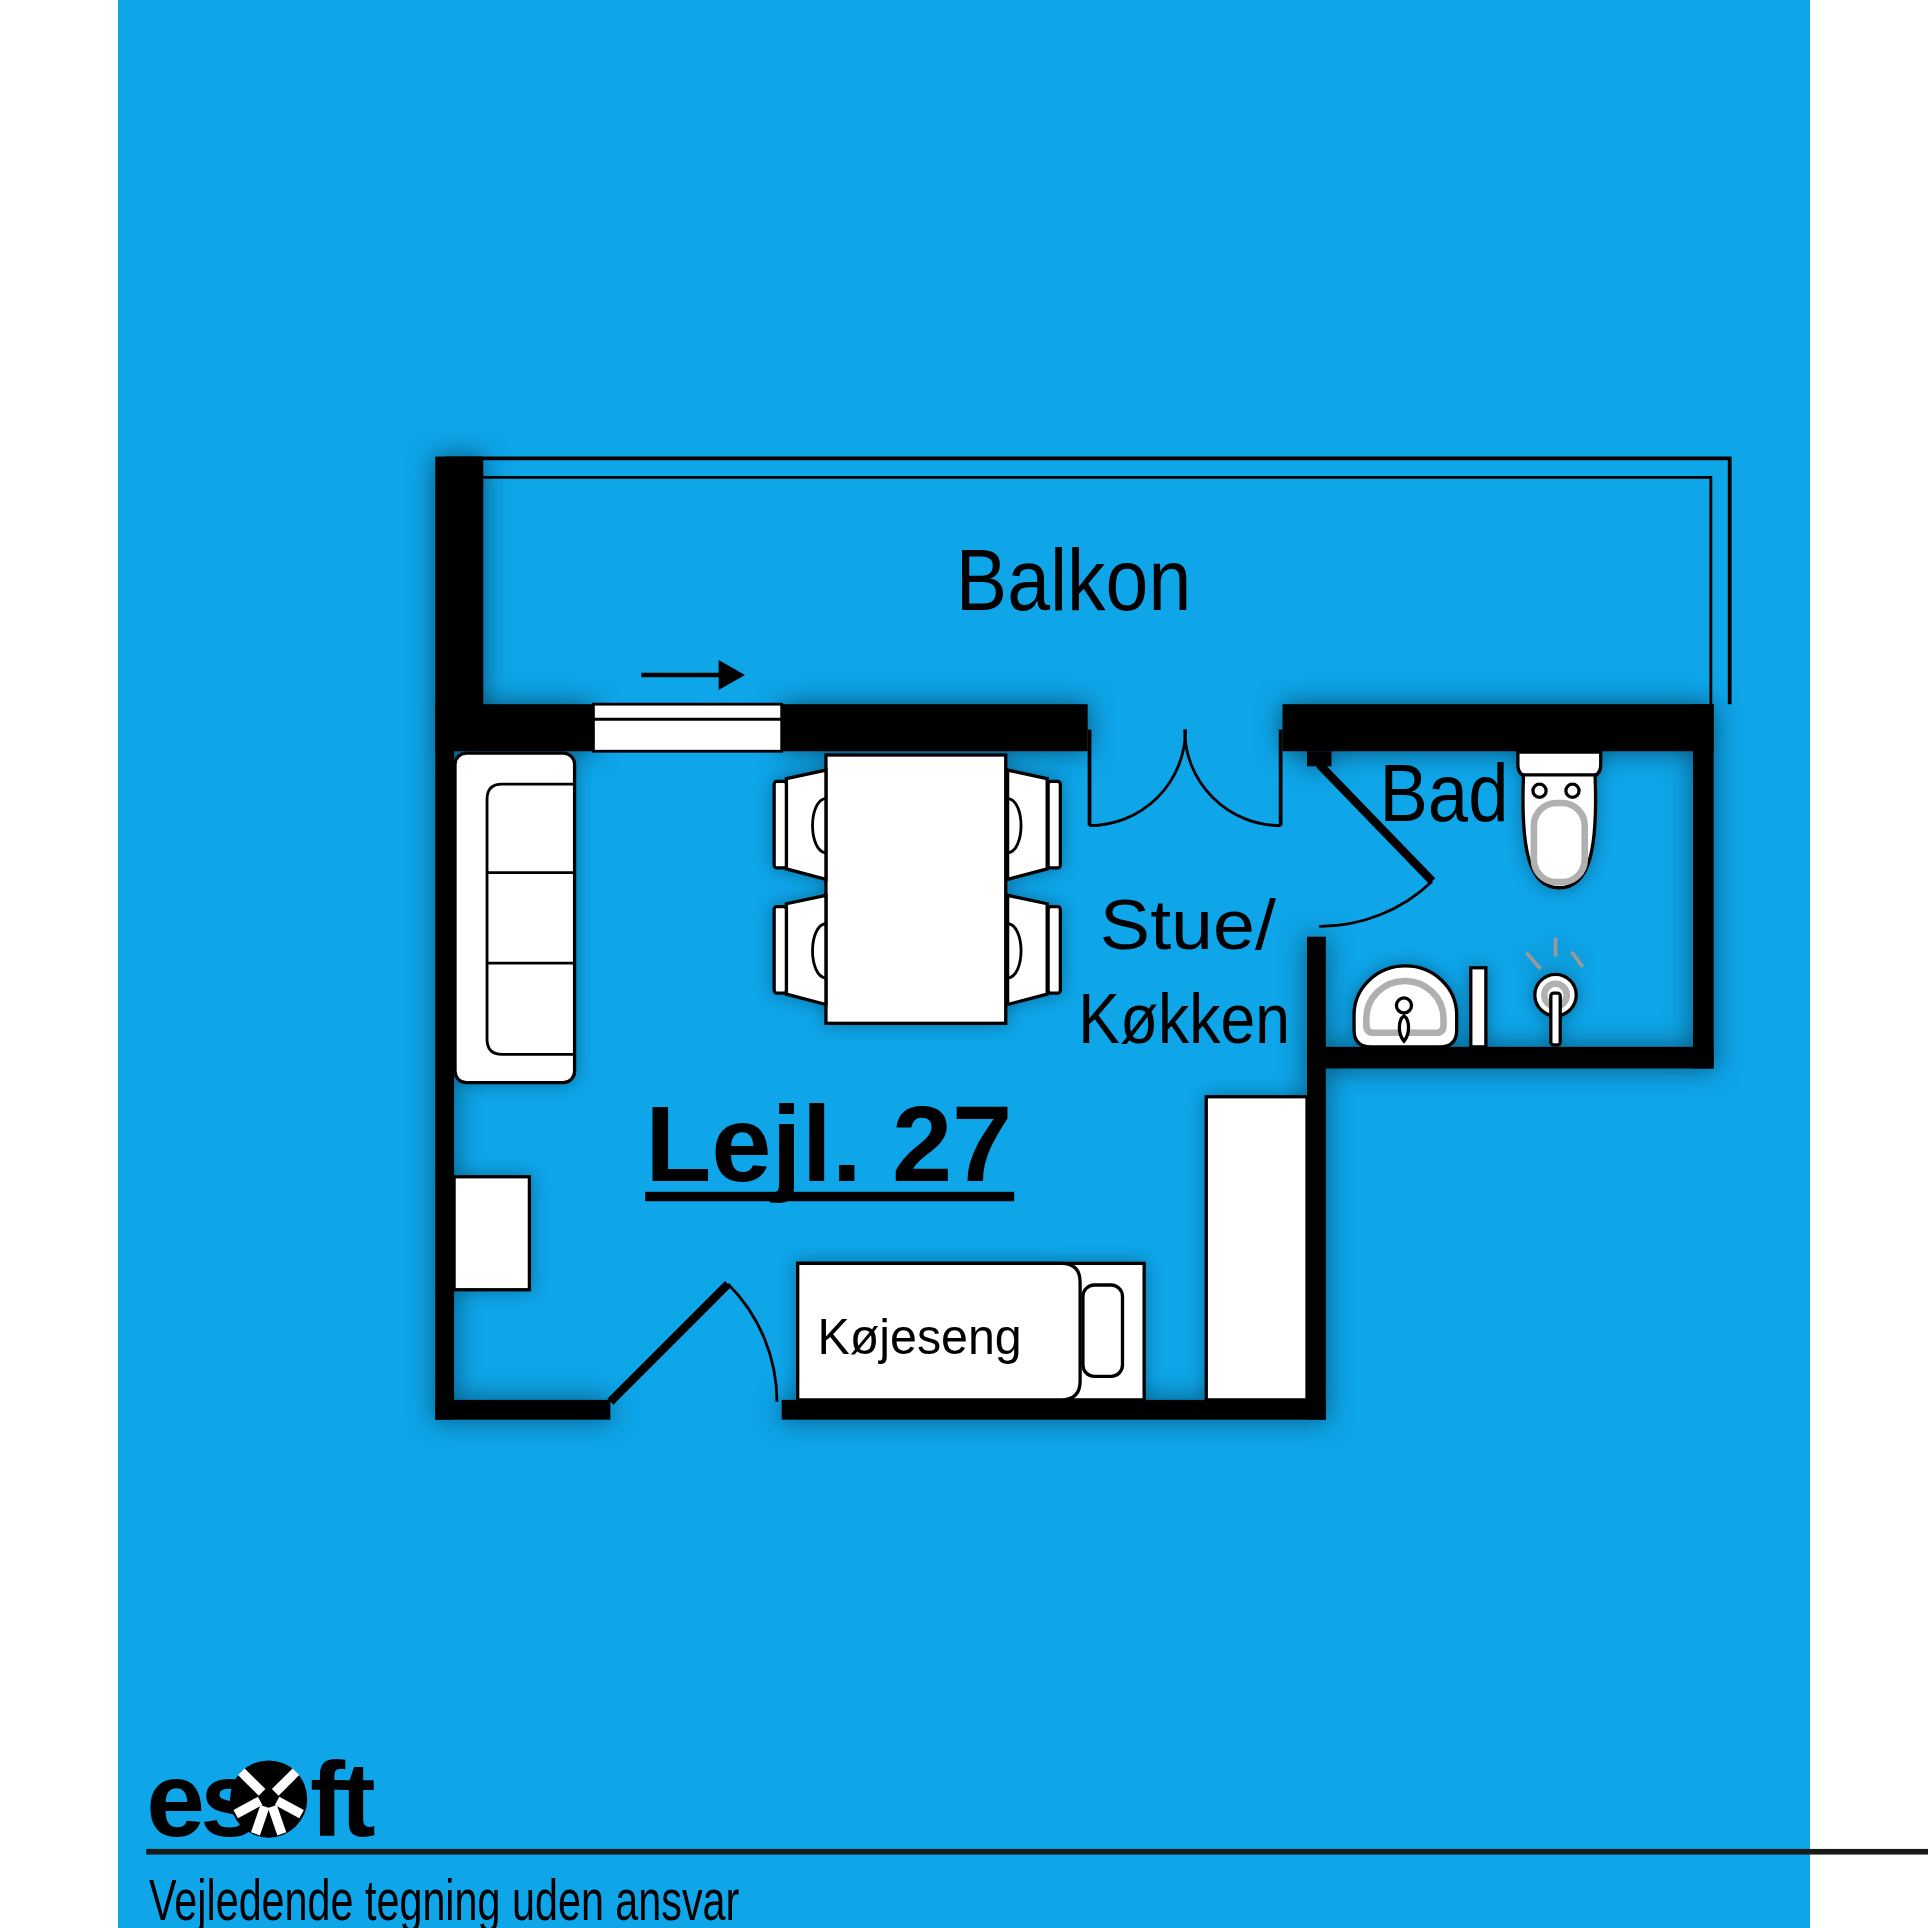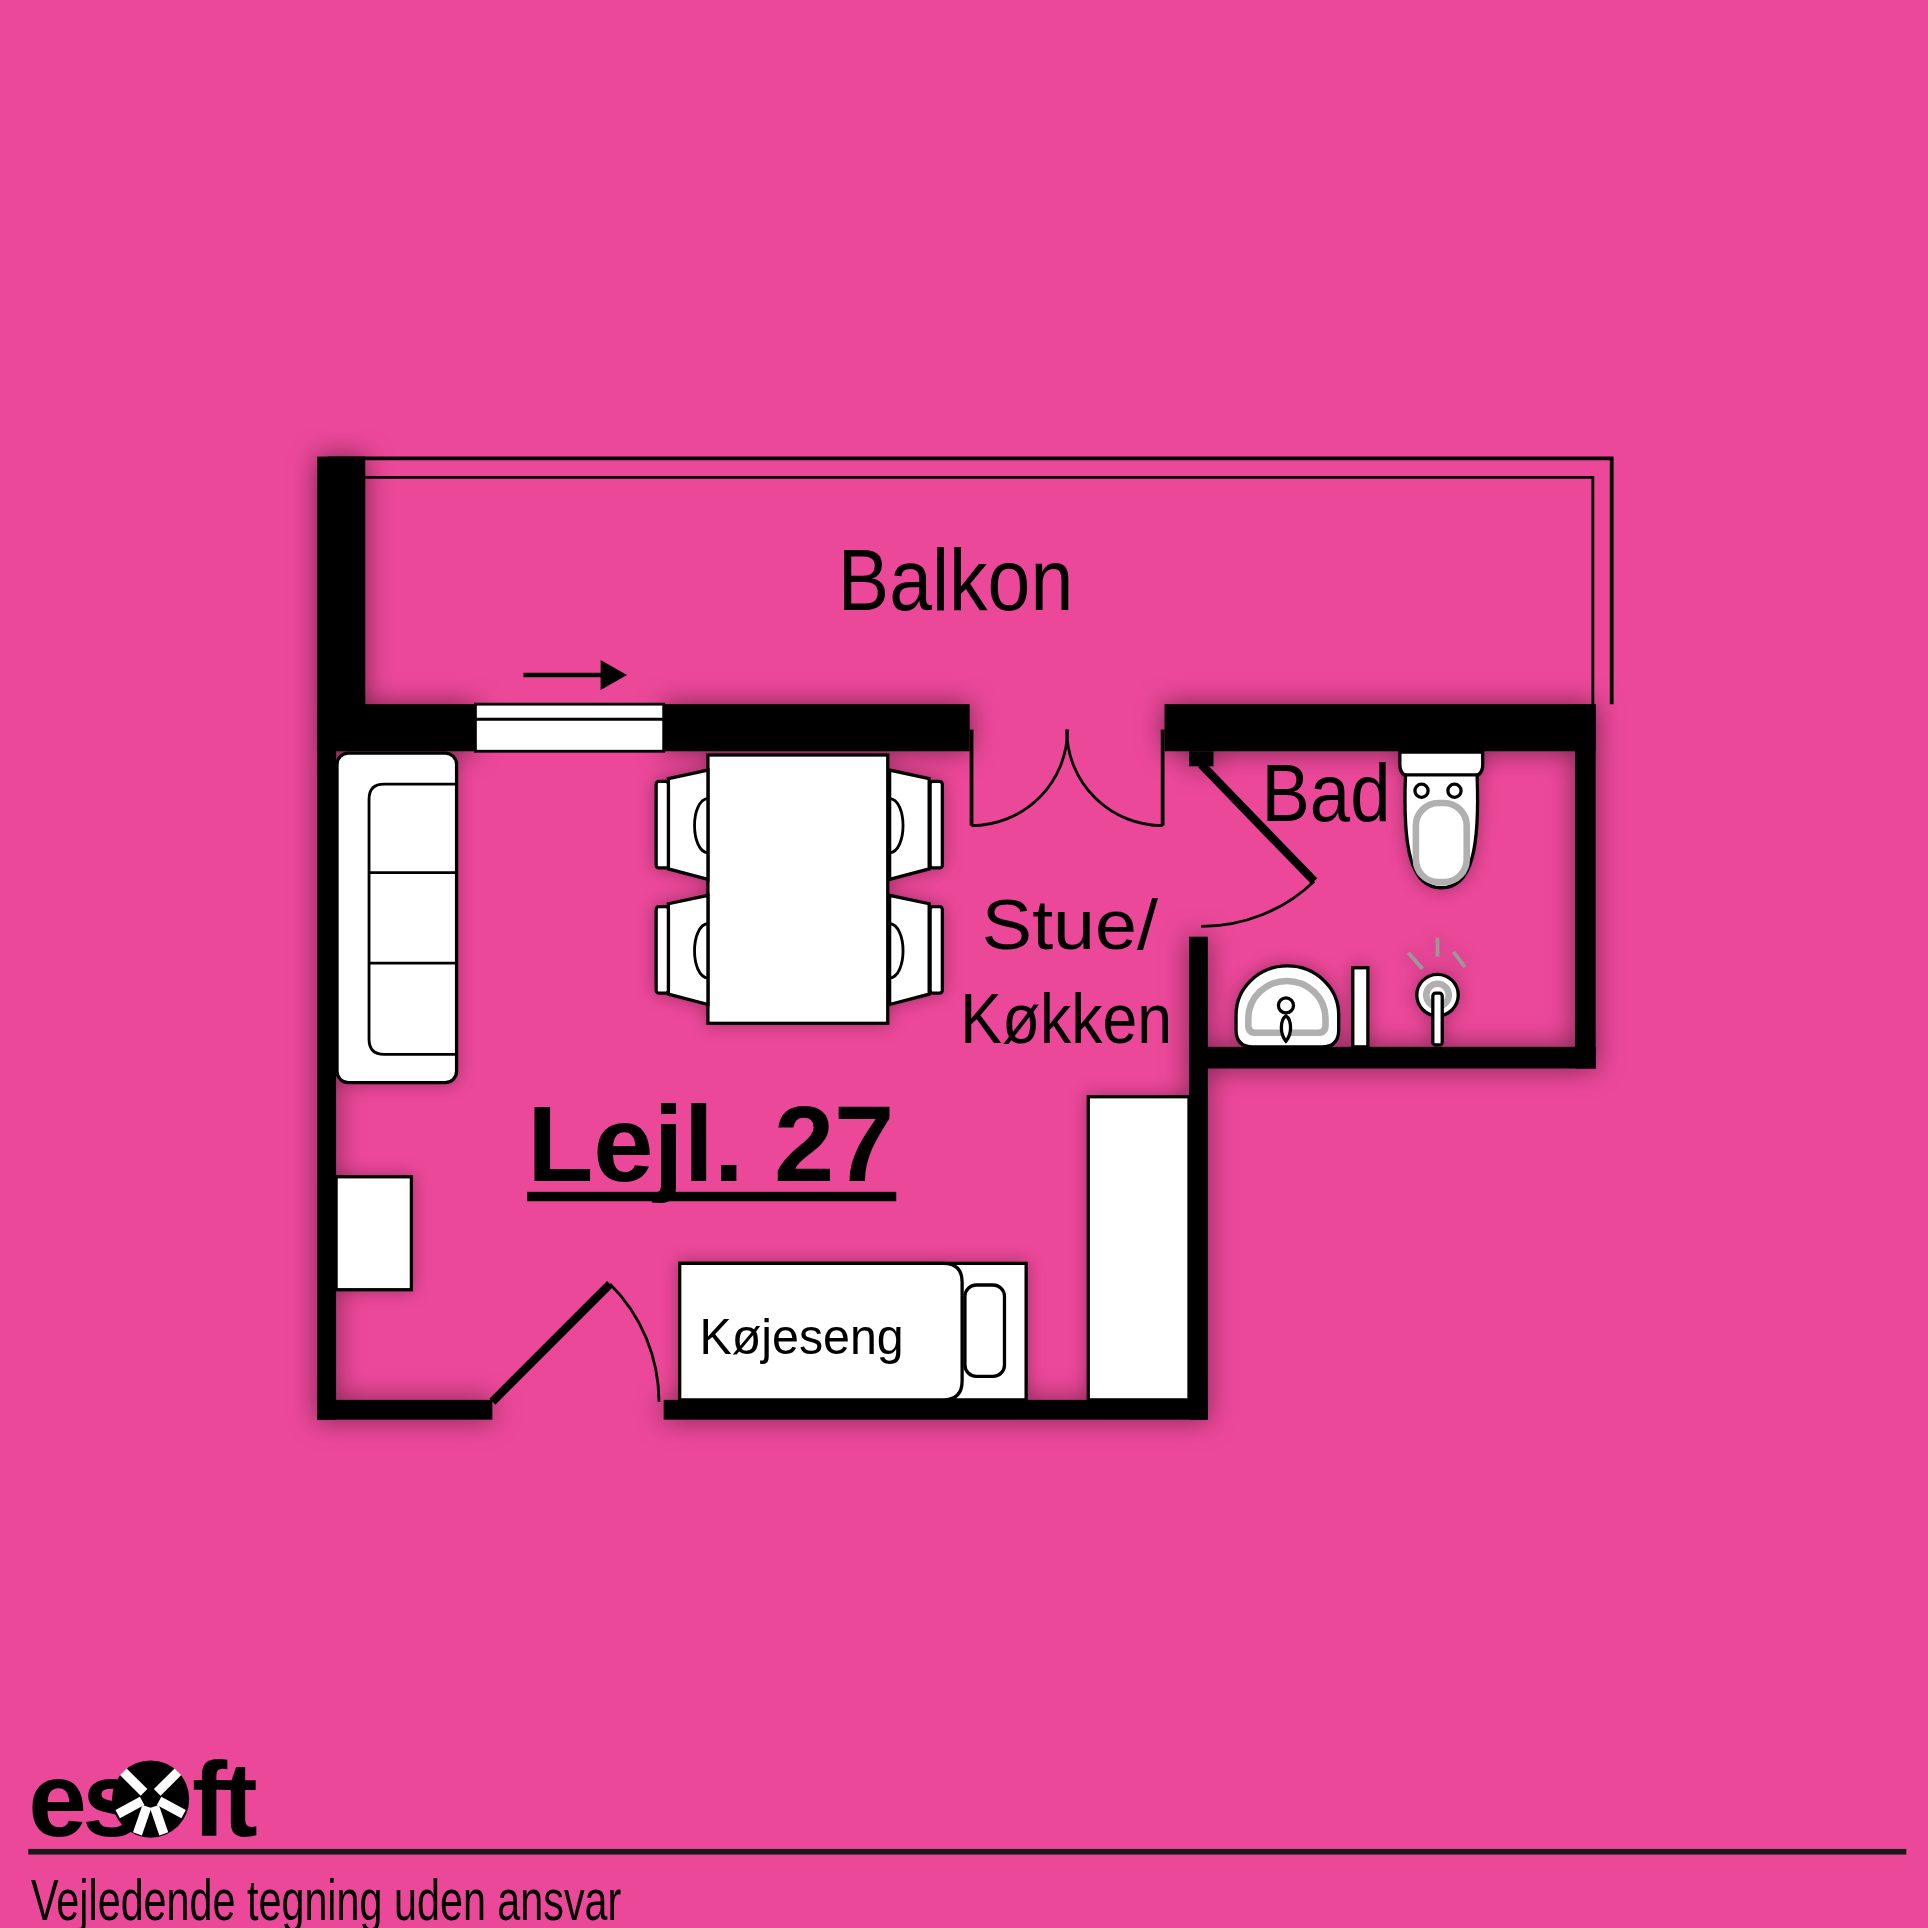--- a/index.html
+++ b/index.html
@@ -1,16 +1,16 @@
 <!DOCTYPE html>
 <html style="font-size:15px"><head>
 <meta charset="utf-8">
 <style>
   html,body{margin:0;padding:0;background:#ffffff;}
-  .page{width:1928px;height:1928px;position:relative;background:#ec4899;margin:0 auto;}
+  .page{width:1692px;height:1928px;position:relative;background:#0ea5e9;margin:0 auto;}
   svg{display:block;}
   text{font-family:"Liberation Sans", sans-serif;fill:#000;}
   .walls{filter:drop-shadow(0 0 14px rgba(0,0,0,0.50));}
   .furniture{filter:drop-shadow(0 0 9px rgba(0,0,0,0.32));}
   .thin{fill:none;stroke:#000;}
   .fixt{fill:#fff;stroke:#000;stroke-width:3.5;}
   .grayline{fill:none;stroke:#b0b0b0;}
 </style>
 </head>
 <body>

